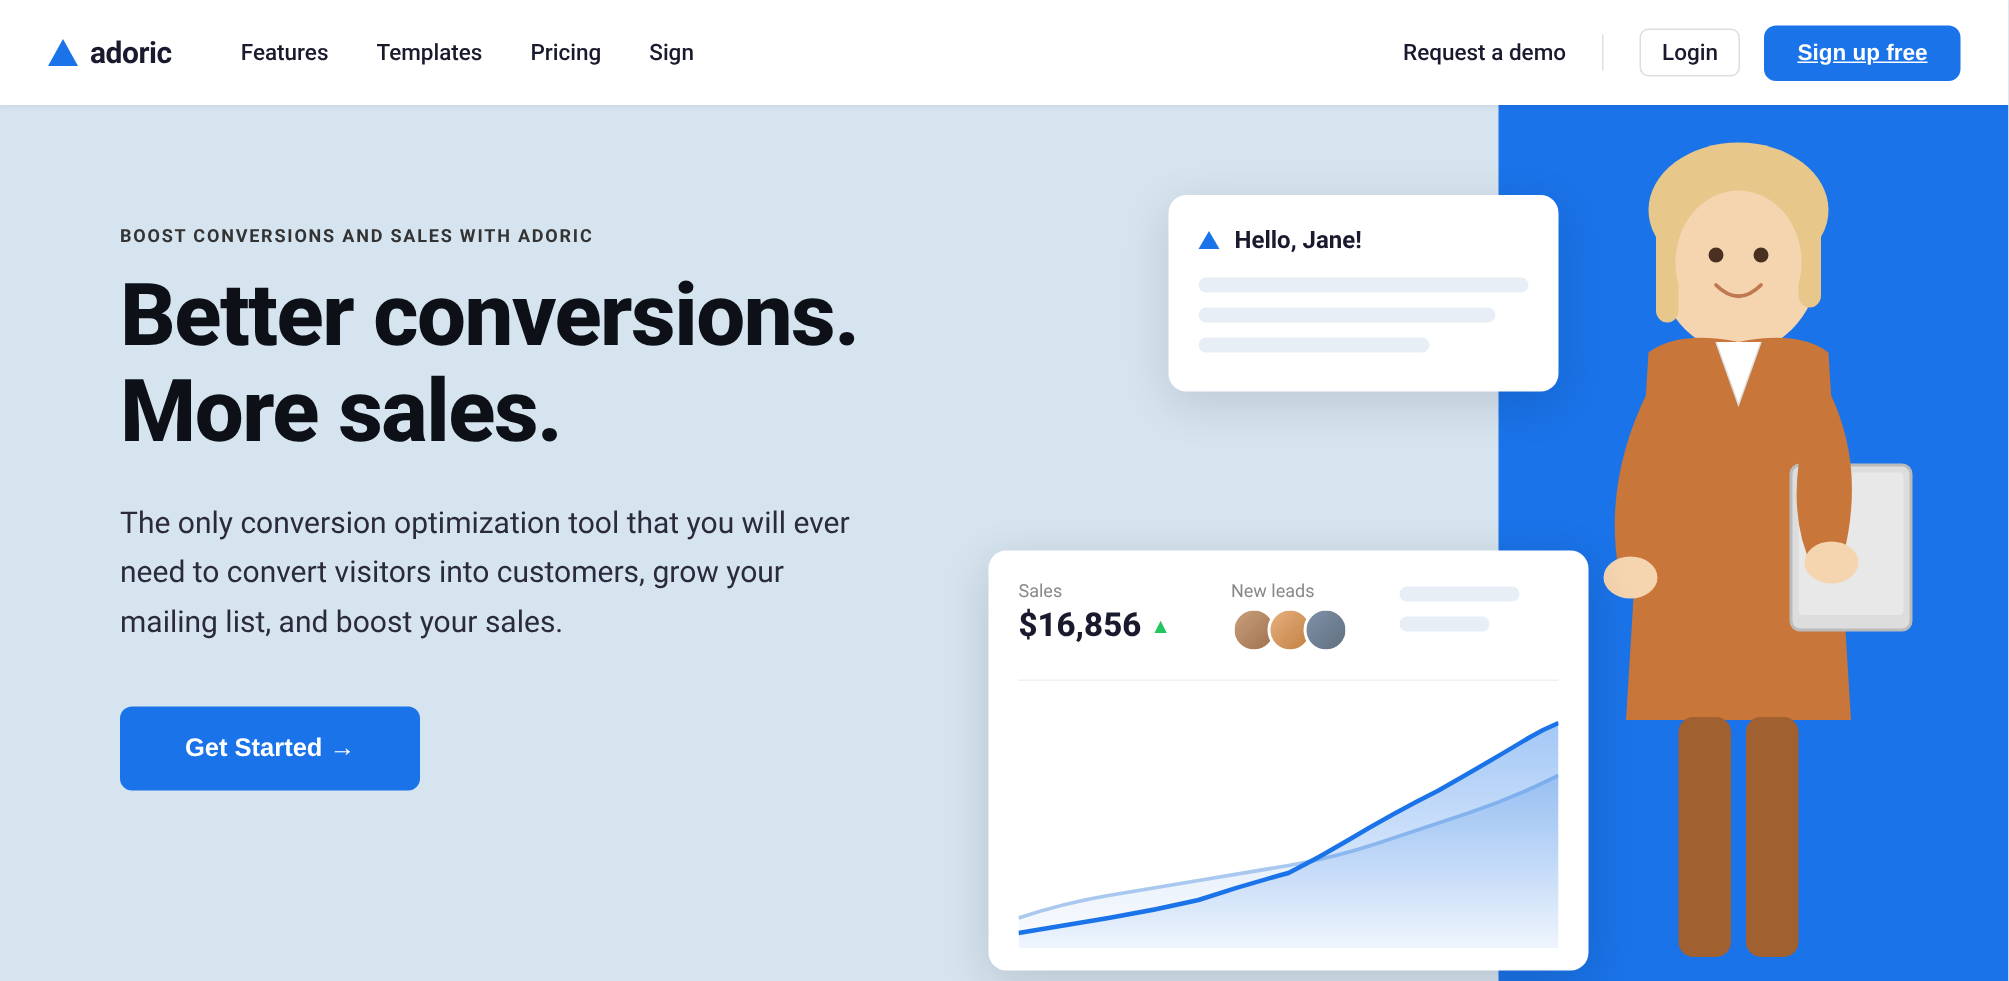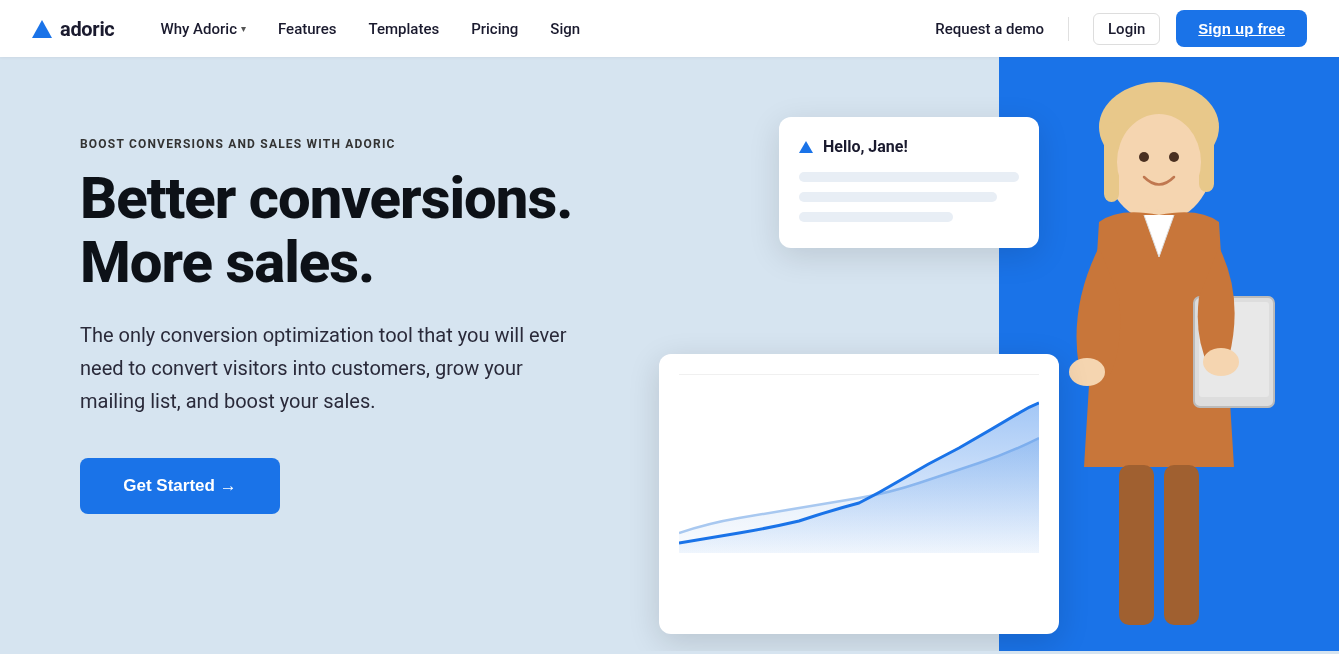--- a/index.html
+++ b/index.html
@@ -7,21 +7,21 @@
       font-family: -apple-system, BlinkMacSystemFont, 'Segoe UI', Roboto, sans-serif;
       background: #d6e4f0;
       width: 1339px;
       height: 654px;
       overflow: hidden;
     }
 
     
     nav {
       background: #fff;
-      height: 57px;
+      height: 70px;
       display: flex;
       align-items: center;
       padding: 0 32px;
       gap: 0;
       position: relative;
       z-index: 10;
       box-shadow: 0 1px 3px rgba(0,0,0,0.05);
     }
     .nav-logo {
       display: flex;
@@ -329,24 +329,20 @@
   </style>
 </head>
 <body>
 
 <nav>
   <a class="nav-logo" href="#">
     <span class="logo-triangle"></span>
     <span class="logo-text">adoric</span>
   </a>
   <div class="nav-links">
-    <a class="nav-link">
-      <span>Why Adoric</span>
-      <span class="chevron-icon">▾</span>
-    </a>
     <a class="nav-link">
       <span>Features</span>
     </a>
     <a class="nav-link">
       <span>Templates</span>
     </a>
     <a class="nav-link">
       <span>Pricing</span>
     </a>
     <a class="nav-link">
@@ -417,20 +413,41 @@
       <div class="card-hello-header">
         <span class="card-mini-logo"></span>
         <span class="card-hello-title">Hello, Jane!</span>
       </div>
       <div class="card-line long"></div>
       <div class="card-line med"></div>
       <div class="card-line short"></div>
     </div>
 
     <div class="card-dashboard">
+      <div class="dash-top">
+        <div>
+          <div class="dash-metric-label">Sales</div>
+          <div class="dash-metric-value">
+            <span>$16,856</span>
+            <span class="up-arrow">▲</span>
+          </div>
+        </div>
+        <div>
+          <div class="dash-metric-label">New leads</div>
+          <div style="display:flex;align-items:center;margin-top:4px;">
+            <span class="avatar-circle avatar1"></span>
+            <span class="avatar-circle avatar2"></span>
+            <span class="avatar-circle avatar3"></span>
+          </div>
+        </div>
+        <div>
+          <div class="dash-bar-placeholder"></div>
+          <div class="dash-bar-placeholder" style="margin-top:10px;width:60px;"></div>
+        </div>
+      </div>
       
       <div style="height:1px;background:#f0f0f0;margin-bottom:8px;"></div>
       
       <svg class="chart-area" viewBox="0 0 360 160">
 
         <defs>
           <linearGradient id="g1" x1="0" y1="0" x2="0" y2="1">
             <stop offset="0%" stop-color="#a8c8f0" stop-opacity="0.5"></stop>
             <stop offset="100%" stop-color="#a8c8f0" stop-opacity="0.05"></stop>
           </linearGradient>

